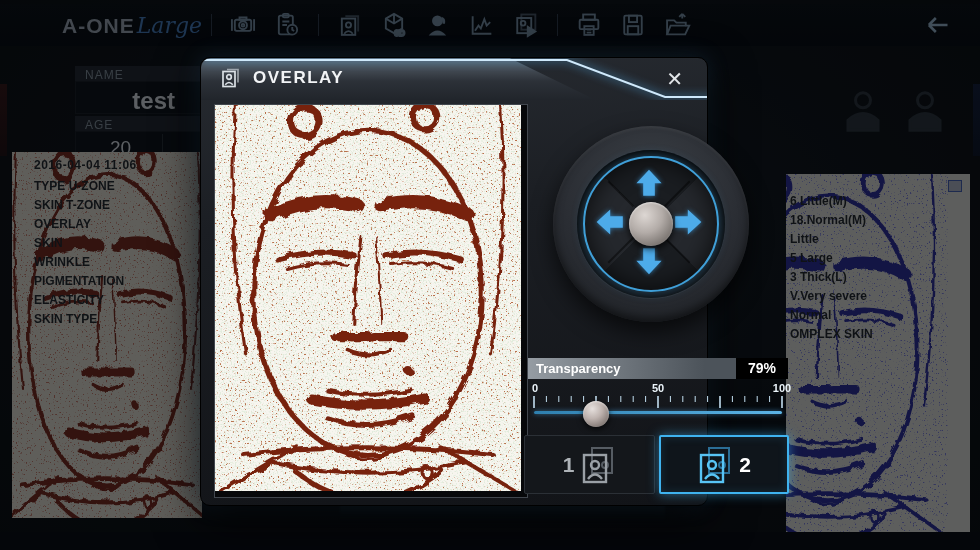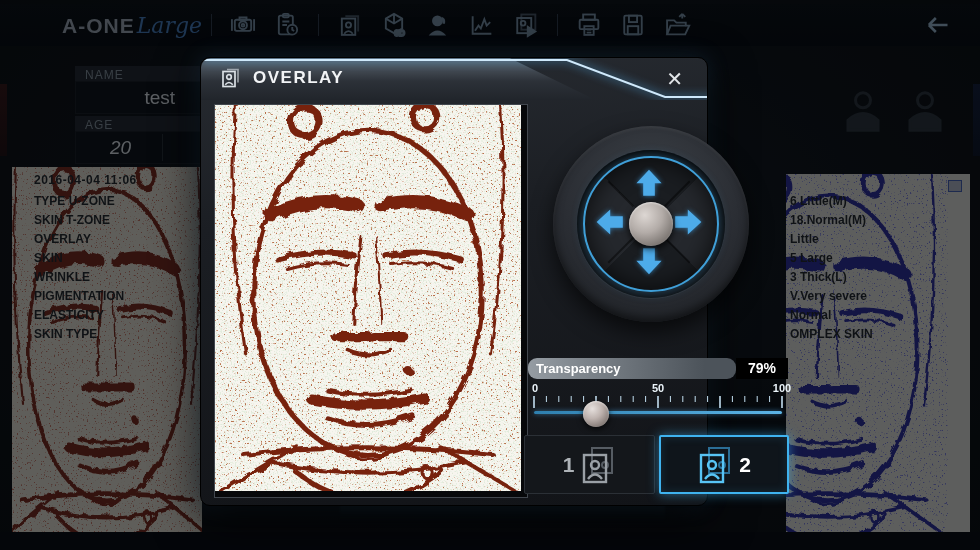--- a/index.html
+++ b/index.html
@@ -23,29 +23,29 @@
   .cube-label { font-size:7px; font-weight:bold; fill:#6f8496; }
   .back-btn { margin-left:auto; margin-right:28px; color:#8ba2b6; }
 
   
   .bglayer { position:absolute; inset:0; z-index:1; }
   .field-tab { position:absolute; height:15px; background:#1d2126; color:#79828b;
                font-size:12px; font-weight:normal; letter-spacing:1px; padding:2px 0 0 10px;
                clip-path:polygon(0 0, 88% 0, 100% 100%, 0 100%); }
   .field-val { position:absolute; background:#0b0d10; color:#c7cbcf; border:1px solid #15181c; }
   .name-tab { left:75px; top:66px; width:142px; }
-  .name-val { left:75px; top:81px; width:127px; height:33px; font-size:19px;
-              text-align:right; padding:5px 26px 0 0; }
+  .name-val { left:75px; top:81px; width:127px; height:33px; font-size:24px;
+              text-align:right; padding:5px 26px 0 0;font-weight:bold; }
   .age-tab { left:75px; top:116px; width:142px; }
   .age-val { left:75px; top:131px; width:127px; height:33px; font-size:19px;
-             padding:5px 0 0 34px;font-style:italic; }
+             padding:5px 0 0 34px; }
   .age-div { position:absolute; left:162px; top:134px; width:1px; height:27px; background:#23262b; }
 
   .photo { position:absolute; overflow:hidden; background:#cfc8ba; }
-  .photo-left { left:12px; top:167px; width:190px; height:366px; }
+  .photo-left { left:12px; top:152px; width:190px; height:366px; }
   .photo-right { left:786px; top:174px; width:184px; height:358px; background:#cbc8c1; }
   .photo svg.sketch { position:absolute; }
   .overlay-text { position:absolute; inset:0; color:#1d1f23; font-weight:bold; }
   .ov-date { position:absolute; left:22px; top:6px; font-size:12px; letter-spacing:.5px; }
   .ov-line { position:absolute; font-size:12px; white-space:nowrap; }
   .mini-badge { position:absolute; right:8px; top:6px; width:14px; height:12px;
                 border:1px solid #3c55a0; background:rgba(40,60,130,.25); }
 
   .thumb-panel { position:absolute; left:833px; top:86px; width:132px; height:58px;
                  display:flex; gap:22px; padding-left:10px; }
@@ -95,21 +95,21 @@
                 box-shadow:0 0 12px rgba(70,165,230,.35), inset 0 0 24px rgba(0,0,0,.75); }
   .dpad-inner svg { position:absolute; inset:0; }
   .dpad-knob { position:absolute; left:50%; top:50%; width:44px; height:44px; margin:-22px 0 0 -22px;
                border-radius:50%; cursor:pointer;
                background:radial-gradient(circle at 36% 30%, #ddd7d3, #b3aca8 42%, #837d79 72%, #575350);
                box-shadow:0 3px 7px rgba(0,0,0,.8), inset 0 1px 2px rgba(255,255,255,.55); }
 
   
   .tr-bar { position:absolute; left:327px; top:300px; width:260px; height:21px; display:flex; }
   .tr-label { flex:1; background:linear-gradient(90deg,#959ca3,#4c535a 85%);
-              color:#fff; font-size:13px; font-weight:bold; padding:3px 0 0 8px;border-radius:9px; }
+              color:#fff; font-size:13px; font-weight:bold; padding:3px 0 0 8px; }
   .tr-value { width:52px; background:#000; color:#fff; font-size:14px; font-weight:bold;
               text-align:center; padding-top:2px; }
   .tr-ruler { position:absolute; left:327px; top:324px; overflow:visible; }
   .tr-num { font-size:11px; font-weight:bold; fill:#eaf3f9; }
   .tr-track { position:absolute; left:333px; top:353px; width:248px; height:3px; border-radius:2px;
               background:linear-gradient(90deg,#2e7fae,#5cb4e6); box-shadow:0 0 5px rgba(80,170,230,.6);
               cursor:pointer; }
   .tr-knob { position:absolute; top:343px; width:26px; height:26px; border-radius:50%; cursor:pointer;
              background:radial-gradient(circle at 36% 30%, #e6e0dd, #beb3af 40%, #8b817d 72%, #5d5754);
              box-shadow:0 2px 6px rgba(0,0,0,.8), inset 0 1px 2px rgba(255,255,255,.6); }

